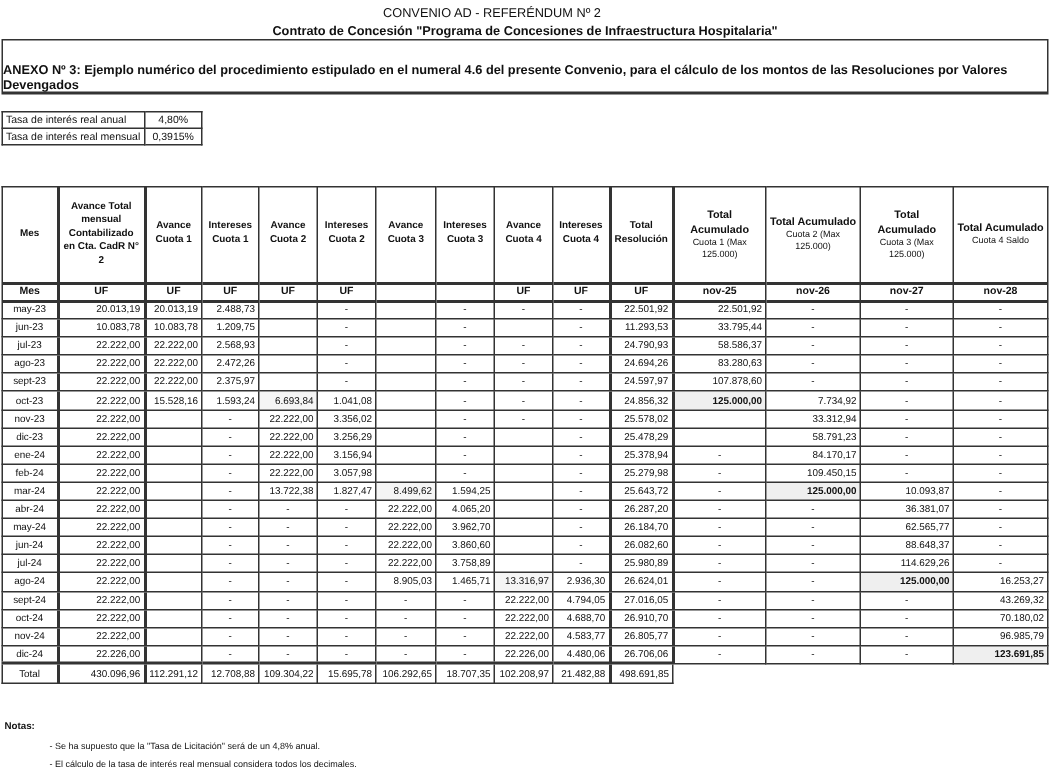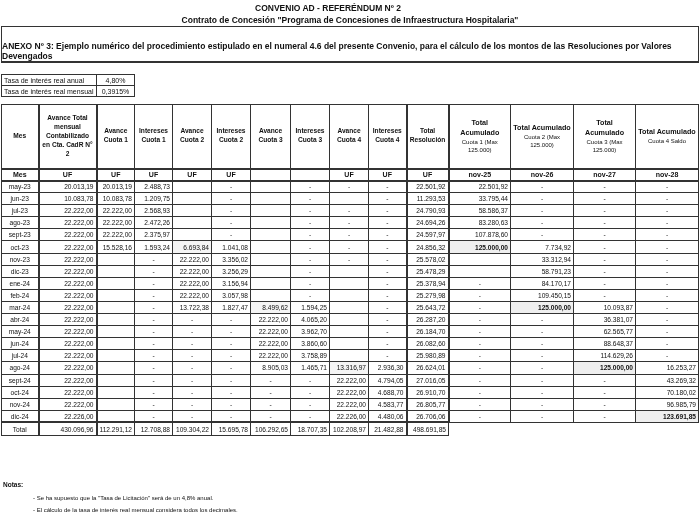--- a/index.html
+++ b/index.html
@@ -1,25 +1,25 @@
 <!DOCTYPE html>
 <html><head>
 <meta charset="utf-8">
 <style>
   * { box-sizing: border-box; margin: 0; padding: 0; }
   html, body { width: 700px; height: 516px; background: #ffffff; overflow: hidden; }
   body { font-family: "Liberation Sans", sans-serif; color: #111; position: relative; }
-  .title1 { position: absolute; top: 3px; left: 0; width: 642px; text-align: center; font-size: 8.5px; font-weight: bold; padding-left: 14px; }
+  .title1 { position: absolute; top: 3px; left: 0; width: 642px; text-align: center; font-size: 8.5px; font-weight: normal; padding-left: 14px; }
   .title2 { position: absolute; top: 15px; left: 0; width: 700px; text-align: center; font-size: 8.5px; font-weight: bold; }
   .annex { position: absolute; top: 26px; left: 1px; width: 698px; height: 37px; border: 1px solid #333; border-bottom: 2px solid #333; display: flex; align-items: flex-end; justify-content: center; font-size: 8.5px; font-weight: bold; }
   .rates { position: absolute; top: 74px; left: 1px; border-collapse: collapse; font-size: 7px; }
   .rates td { border: 1px solid #333; height: 11px; padding: 0 2px; }
   .rates td.lbl { width: 95px; }
   .rates td.val { width: 38px; text-align: center; }
-  table.main { position: absolute; top: 104px; left: 1px; border-collapse: collapse; font-size: 6.6px; table-layout: fixed; padding-left: 26px; }
+  table.main { position: absolute; top: 124px; left: 1px; border-collapse: collapse; font-size: 6.6px; table-layout: fixed; padding-left: 26px; }
   table.main td, table.main th { border: 1px solid #333; padding: 0 2px; white-space: nowrap; overflow: hidden; }
   table.main th { font-weight: bold; text-align: center; vertical-align: middle; white-space: normal; line-height: 1.35; }
   table.main th.big { font-size: 7.2px; }
   table.main .sub { font-weight: normal; font-size: 6px; display: block; }
   table.main tr.hdr1 th { height: 64px; border-bottom: 2px solid #333; }
   table.main tr.hdr2 td { height: 12px; text-align: center; font-weight: bold; font-size: 7px; border-bottom: 2px solid #333; }
   table.main tr.row td { height: 12.1px; text-align: right; }
   table.main tr.row td.mes { text-align: center; }
   table.main tr.row td.dash { text-align: center; }
   table.main td.hl { background: #efefef; font-weight: bold; }

